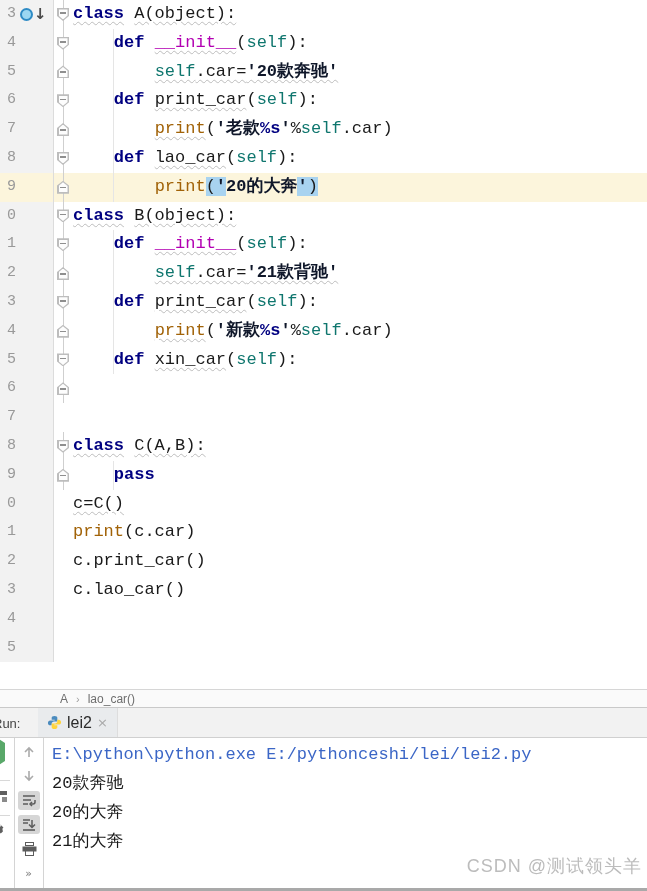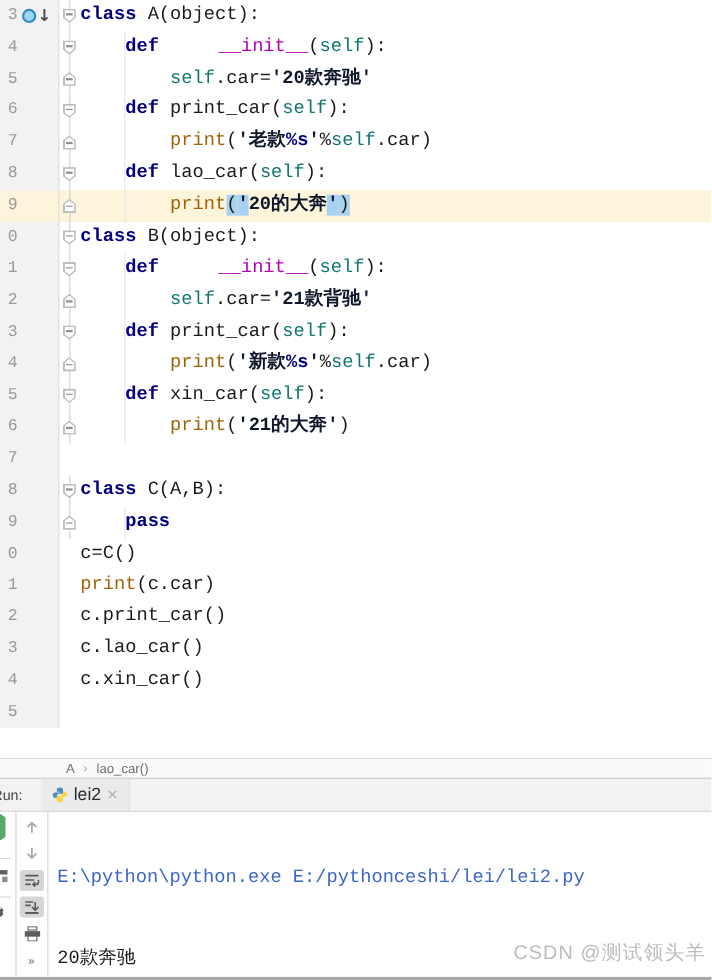--- a/index.html
+++ b/index.html
@@ -22,26 +22,26 @@
   .fm.up{clip-path:polygon(50% 0,100% 38%,100% 100%,0 100%,0 38%);}
   .fm.down::before{content:"";position:absolute;inset:1.5px;background:#FDFDFD;clip-path:polygon(0 0,100% 0,100% 62%,50% 100%,0 62%);}
   .fm.up::before{content:"";position:absolute;inset:1.5px;background:#FDFDFD;clip-path:polygon(50% 0,100% 38%,100% 100%,0 100%,0 38%);}
   .fm::after{content:"";position:absolute;left:3px;right:3px;height:1.5px;background:#8F8F8F;}
   .fm.down::after{top:4.5px;} .fm.up::after{top:6px;}
   .code{flex:1;position:relative;font-size:17px;padding-left:1px;}
   .guide{position:absolute;left:41px;top:0;bottom:0;width:1px;background:#E5E5E5;}
   .t-kw{color:#000080;font-weight:bold;}
   .t-pl{color:#1A1A1A;}
   .t-self{color:#0f766e;}
-  .t-magic{color:#B200B2;margin-left:44px;}
+  .t-magic{color:#B200B2;}
   .t-builtin{color:#a16207;}
   .t-str{color:#0f172a;font-weight:bold;}
   .t-fmt{color:#000080;font-weight:bold;}
   .t-com{color:#8C8C8C;font-style:italic;}
-  .u{text-decoration-style:wavy;text-decoration-color:#BDBDBD;text-decoration-thickness:1px;text-underline-offset:3px;text-align:right;}
+  .u{text-decoration:underline;text-decoration-style:wavy;text-decoration-color:#BDBDBD;text-decoration-thickness:1px;text-underline-offset:3px;text-align:right;}
   .sel{background:#A8D3F0;}
   
   .crumbs{height:18px;line-height:18px;background:#FAFAFA;border-top:1px solid #D6D6D6;box-sizing:border-box;
           padding-left:60px;font-family:"Liberation Sans",sans-serif;font-size:12px;color:#6E6E6E;display:flex;gap:8px;align-items:center;}
   .crumb-sep{color:#9E9E9E;font-size:11px;}
   
   .runbar{height:30px;background:#F2F2F2;border-top:1px solid #C9C9C9;box-sizing:border-box;display:flex;align-items:center;
           font-family:"Liberation Sans",sans-serif;}
   .run-clip{width:26px;overflow:hidden;flex:0 0 26px;}
   .run-clip span{display:inline-block;margin-left:-7px;font-size:13px;color:#444;}
@@ -55,21 +55,21 @@
   .col1 .ic{margin-left:-6px;margin-bottom:11px;}
   .play-tri{width:0;height:0;border-left:11px solid #59A869;border-top:7px solid transparent;border-bottom:7px solid transparent;}
   .stop-sq{width:11px;height:11px;background:#AFAFAF;}
   .c1-div{width:16px;height:1px;background:#D8D8D8;margin:-3px 0 8px -6px;}
   .col2{width:29px;flex:0 0 29px;border-right:1px solid #D4D4D4;box-sizing:border-box;
         display:flex;flex-direction:column;align-items:center;padding-top:4px;}
   .btn2{width:22px;height:20px;display:flex;align-items:center;justify-content:center;border-radius:3px;margin-bottom:5px;}
   .btn2.on{background:#D6D6D6;}
   .more-glyph{color:#787878;font-size:11px;letter-spacing:1px;font-family:"DejaVu Sans",sans-serif;}
   .out{flex:1;padding:2px 0 0 8px;font-size:17px;line-height:29px;white-space:pre;}
-  .cline{color:#1A1A1A;margin-top:44px;}
+  .cline{color:#1A1A1A;}
   .cline.path{color:#3B66C6;}
   .watermark{position:absolute;right:5px;bottom:10px;font-family:"Liberation Sans",sans-serif;
              font-size:18px;color:#BCBCBC;letter-spacing:1px;}
 </style>
 </head>
 <body>
 
 <div class="screen">
 
   <div class="editor" id="editor">
@@ -79,29 +79,29 @@
       <div class="row"><div class="gutter"><span class="lnum">6</span><span class="gicons"></span></div><div class="fold fl"><span class="fm down"></span></div><div class="code"><span class="guide"></span><span class="t-pl">    </span><span class="t-kw">def</span><span class="t-pl"> </span><span class="t-pl u">print_car</span><span class="t-pl">(</span><span class="t-self">self</span><span class="t-pl">):</span></div></div>
       <div class="row"><div class="gutter"><span class="lnum">7</span><span class="gicons"></span></div><div class="fold fl"><span class="fm up"></span></div><div class="code"><span class="guide"></span><span class="t-pl">        </span><span class="t-builtin u">print</span><span class="t-pl">(</span><span class="t-str">'老款</span><span class="t-fmt">%s</span><span class="t-str">'</span><span class="t-pl">%</span><span class="t-self">self</span><span class="t-pl">.car)</span></div></div>
       <div class="row"><div class="gutter"><span class="lnum">8</span><span class="gicons"></span></div><div class="fold fl"><span class="fm down"></span></div><div class="code"><span class="guide"></span><span class="t-pl">    </span><span class="t-kw">def</span><span class="t-pl"> </span><span class="t-pl u">lao_car</span><span class="t-pl">(</span><span class="t-self">self</span><span class="t-pl">):</span></div></div>
       <div class="row current"><div class="gutter"><span class="lnum">9</span><span class="gicons"></span></div><div class="fold fl"><span class="fm up"></span></div><div class="code"><span class="guide"></span><span class="t-pl">        </span><span class="t-builtin">print</span><span class="t-pl sel">(</span><span class="t-str sel">'</span><span class="t-str">20的大奔</span><span class="t-str sel">'</span><span class="t-pl sel">)</span></div></div>
       <div class="row"><div class="gutter"><span class="lnum">0</span><span class="gicons"></span></div><div class="fold fl"><span class="fm down"></span></div><div class="code"><span class="t-kw u">class</span><span class="t-pl"> </span><span class="t-pl u">B(object):</span></div></div>
       <div class="row"><div class="gutter"><span class="lnum">1</span><span class="gicons"></span></div><div class="fold fl"><span class="fm down"></span></div><div class="code"><span class="guide"></span><span class="t-pl">    </span><span class="t-kw">def</span><span class="t-pl"> </span><span class="t-magic u">__init__</span><span class="t-pl">(</span><span class="t-self">self</span><span class="t-pl">):</span></div></div>
       <div class="row"><div class="gutter"><span class="lnum">2</span><span class="gicons"></span></div><div class="fold fl"><span class="fm up"></span></div><div class="code"><span class="guide"></span><span class="t-pl">        </span><span class="t-self u">self</span><span class="t-pl u">.car=</span><span class="t-str u">'21款背驰'</span></div></div>
       <div class="row"><div class="gutter"><span class="lnum">3</span><span class="gicons"></span></div><div class="fold fl"><span class="fm down"></span></div><div class="code"><span class="guide"></span><span class="t-pl">    </span><span class="t-kw">def</span><span class="t-pl"> </span><span class="t-pl u">print_car</span><span class="t-pl">(</span><span class="t-self">self</span><span class="t-pl">):</span></div></div>
       <div class="row"><div class="gutter"><span class="lnum">4</span><span class="gicons"></span></div><div class="fold fl"><span class="fm up"></span></div><div class="code"><span class="guide"></span><span class="t-pl">        </span><span class="t-builtin u">print</span><span class="t-pl">(</span><span class="t-str">'新款</span><span class="t-fmt">%s</span><span class="t-str">'</span><span class="t-pl">%</span><span class="t-self">self</span><span class="t-pl">.car)</span></div></div>
       <div class="row"><div class="gutter"><span class="lnum">5</span><span class="gicons"></span></div><div class="fold fl"><span class="fm down"></span></div><div class="code"><span class="guide"></span><span class="t-pl">    </span><span class="t-kw">def</span><span class="t-pl"> </span><span class="t-pl u">xin_car</span><span class="t-pl">(</span><span class="t-self">self</span><span class="t-pl">):</span></div></div>
-      <div class="row"><div class="gutter"><span class="lnum">6</span><span class="gicons"></span></div><div class="fold fl"><span class="fm up"></span></div><div class="code"><span class="guide"></span><span class="t-pl">        </span><span class="t-builtin">print</span><span class="t-pl">(</span><span class="t-str">'21的大奔'</span><span class="t-pl">)</span></div></div>
+      <div class="row"><div class="gutter"><span class="lnum">6</span><span class="gicons"></span></div><div class="fold fl"><span class="fm up"></span></div></div>
       <div class="row"><div class="gutter"><span class="lnum">7</span><span class="gicons"></span></div><div class="fold"></div></div>
       <div class="row"><div class="gutter"><span class="lnum">8</span><span class="gicons"></span></div><div class="fold fl"><span class="fm down"></span></div><div class="code"><span class="t-kw u">class</span><span class="t-pl"> </span><span class="t-pl u">C(A,B):</span></div></div>
       <div class="row"><div class="gutter"><span class="lnum">9</span><span class="gicons"></span></div><div class="fold fl"><span class="fm up"></span></div><div class="code"><span class="guide"></span><span class="t-pl">    </span><span class="t-kw">pass</span></div></div>
       <div class="row"><div class="gutter"><span class="lnum">0</span><span class="gicons"></span></div><div class="fold"></div><div class="code"><span class="t-pl u">c=C()</span></div></div>
       <div class="row"><div class="gutter"><span class="lnum">1</span><span class="gicons"></span></div><div class="fold"></div><div class="code"><span class="t-builtin">print</span><span class="t-pl">(c.car)</span></div></div>
       <div class="row"><div class="gutter"><span class="lnum">2</span><span class="gicons"></span></div><div class="fold"></div><div class="code"><span class="t-pl">c.print_car()</span></div></div>
       <div class="row"><div class="gutter"><span class="lnum">3</span><span class="gicons"></span></div><div class="fold"></div><div class="code"><span class="t-pl">c.lao_car()</span></div></div>
-      <div class="row"><div class="gutter"><span class="lnum">4</span><span class="gicons"></span></div><div class="fold"></div><div class="code"><span class="t-pl">c.xin_car()</span></div></div>
+      <div class="row"><div class="gutter"><span class="lnum">4</span><span class="gicons"></span></div><div class="fold"></div></div>
       <div class="row"><div class="gutter"><span class="lnum">5</span><span class="gicons"></span></div><div class="fold"></div><div class="code"></div></div>
     </div>
 
   <div class="crumbs">
     <span>A</span>
     <span class="crumb-sep">›</span>
     <span>lao_car()</span>
   </div>
 
   <div class="runbar">

